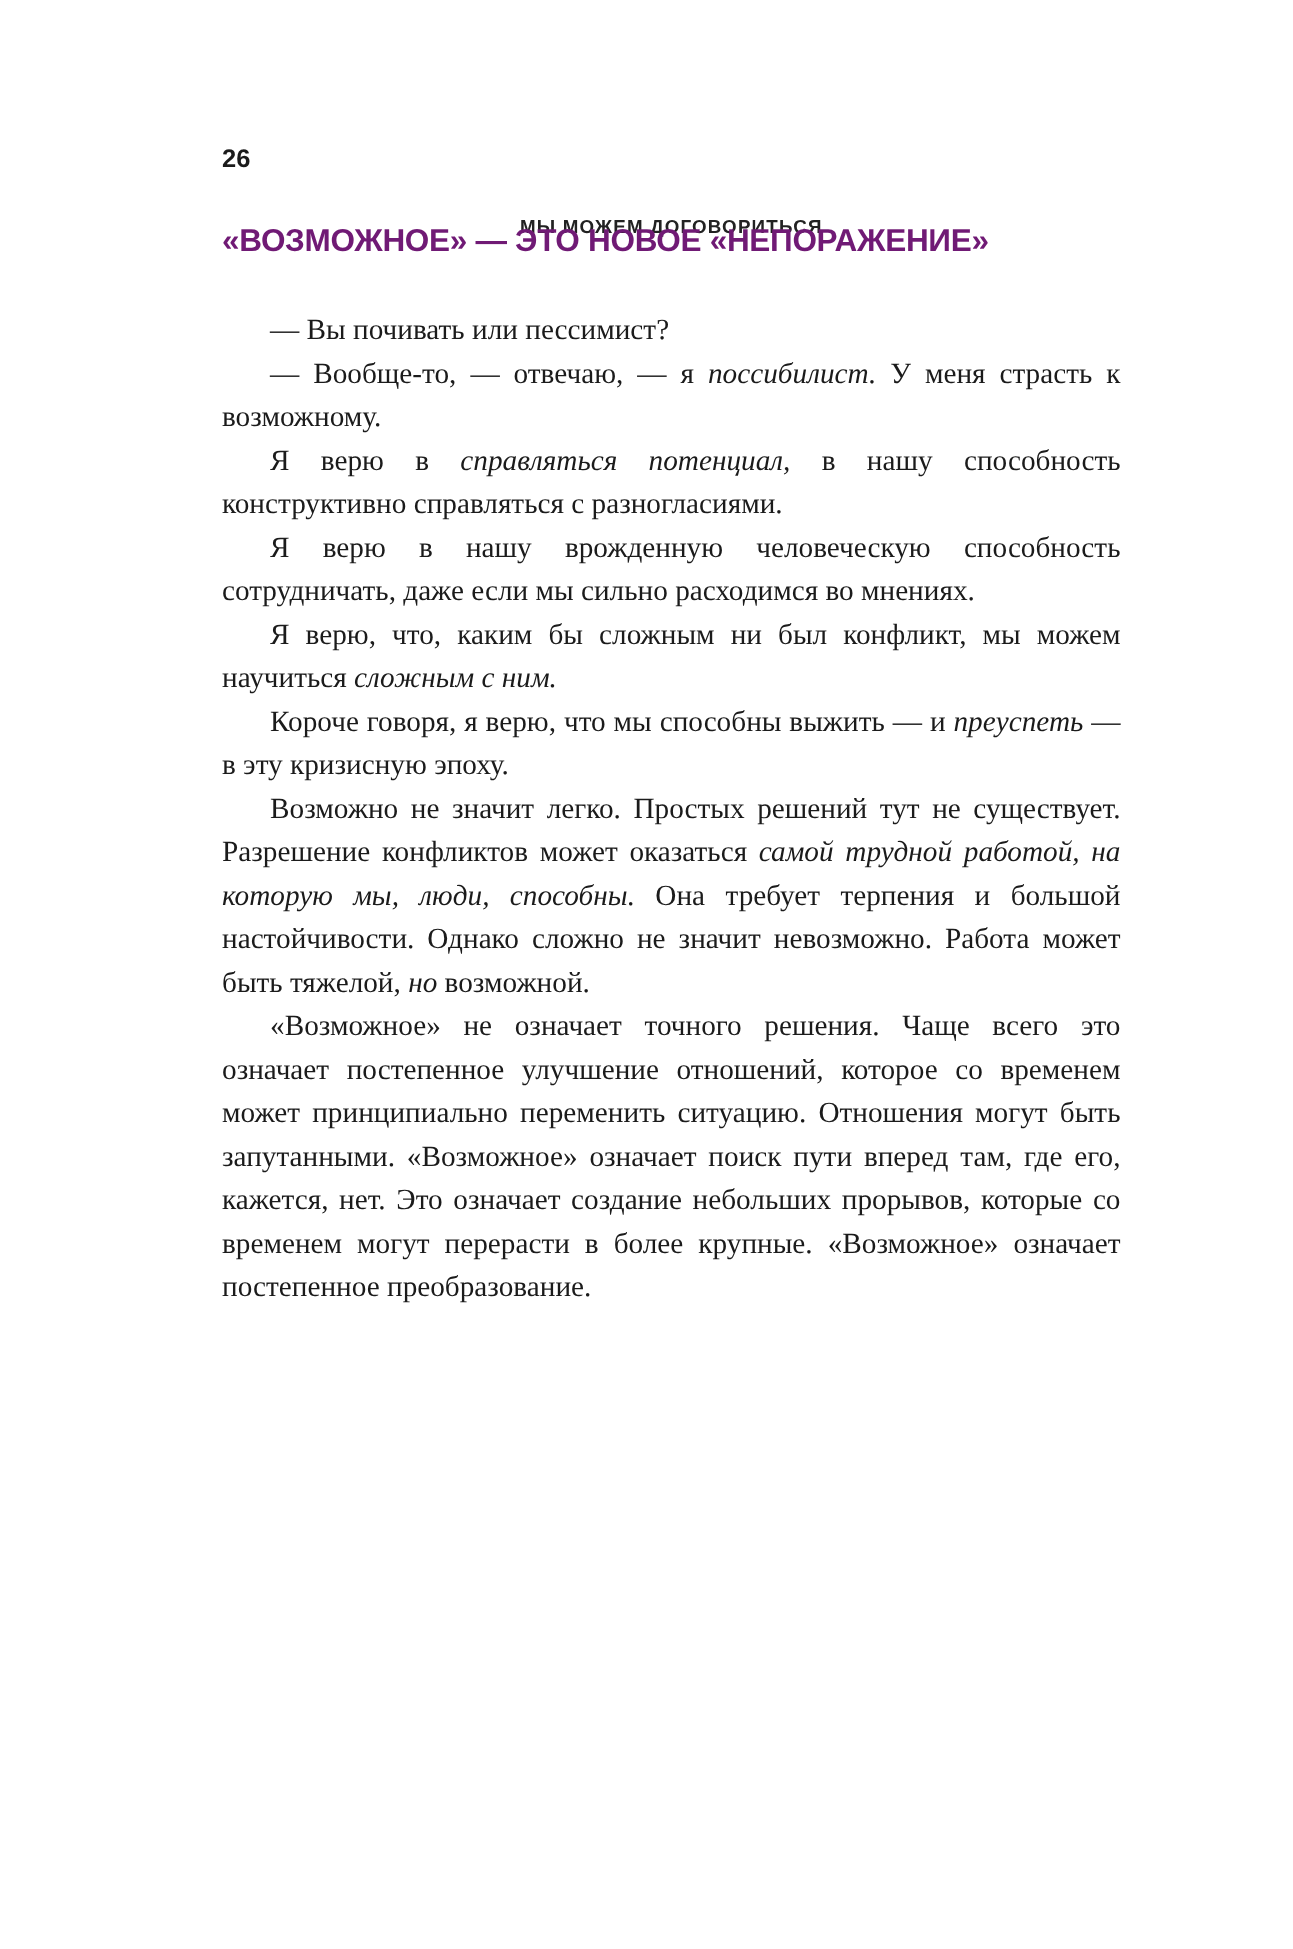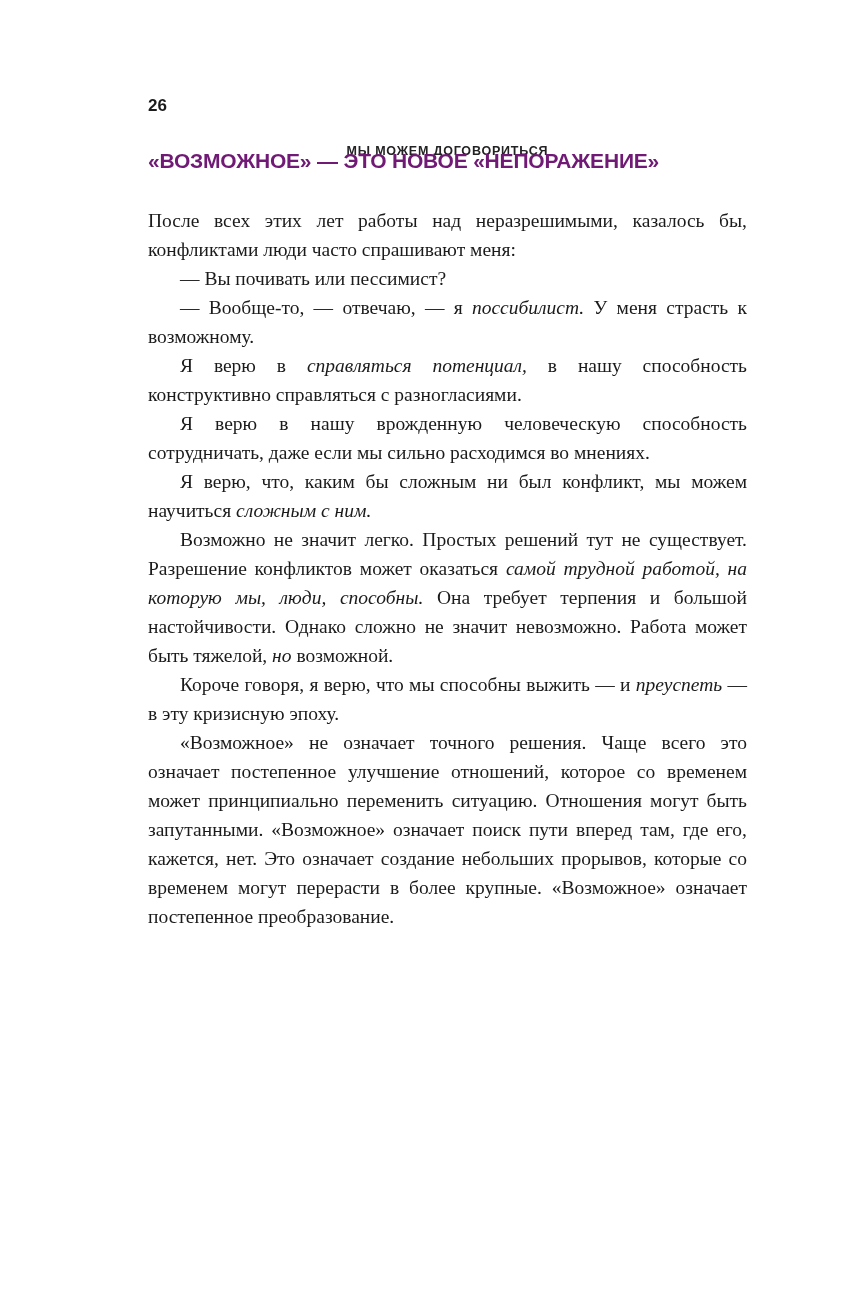--- a/index.html
+++ b/index.html
@@ -76,23 +76,22 @@
 </head>
 <body>
 
 <div class="page">
   <div class="page-header">
     <span class="page-number">26</span>
     <span class="running-head">МЫ МОЖЕМ ДОГОВОРИТЬСЯ</span>
   </div>
   <h1 class="chapter-heading">«ВОЗМОЖНОЕ» — ЭТО НОВОЕ «НЕПОРАЖЕНИЕ»</h1>
   <div class="body-text">
-      <p class="no-indent"><span>После всех этих лет работы над неразрешимыми, казалось бы, конфликтами люди часто спрашивают меня:</span></p>
       <p><span>— Вы почивать или пессимист?</span></p>
       <p><span>— Вообще-то, — отвечаю, — я </span><em>поссибилист.</em><span> У меня страсть к возможному.</span></p>
       <p><span>Я верю в </span><em>справляться потенциал,</em><span> в нашу способность конструктивно справляться с разногласиями.</span></p>
       <p><span>Я верю в нашу врожденную человеческую способность сотрудничать, даже если мы сильно расходимся во мнениях.</span></p>
       <p><span>Я верю, что, каким бы сложным ни был конфликт, мы можем научиться </span><em>сложным с ним.</em></p>
+      <p><span>Короче говоря, я верю, что мы способны выжить — и </span><em>преуспеть</em><span> — в эту кризисную эпоху.</span></p>
       <p><span>Возможно не значит легко. Простых решений тут не существует. Разрешение конфликтов может оказаться </span><em>самой трудной работой, на которую мы, люди, способны.</em><span> Она требует терпения и большой настойчивости. Однако сложно не значит невозможно. Работа может быть тяжелой, </span><em>но</em><span> возможной.</span></p>
-      <p><span>Короче говоря, я верю, что мы способны выжить — и </span><em>преуспеть</em><span> — в эту кризисную эпоху.</span></p>
       <p><span>«Возможное» не означает точного решения. Чаще всего это означает постепенное улучшение отношений, которое со временем может принципиально переменить ситуацию. Отношения могут быть запутанными. «Возможное» означает поиск пути вперед там, где его, кажется, нет. Это означает создание небольших прорывов, которые со временем могут перерасти в более крупные. «Возможное» означает постепенное преобразование.</span></p>
     </div>
 </div>
 
 </body></html>

